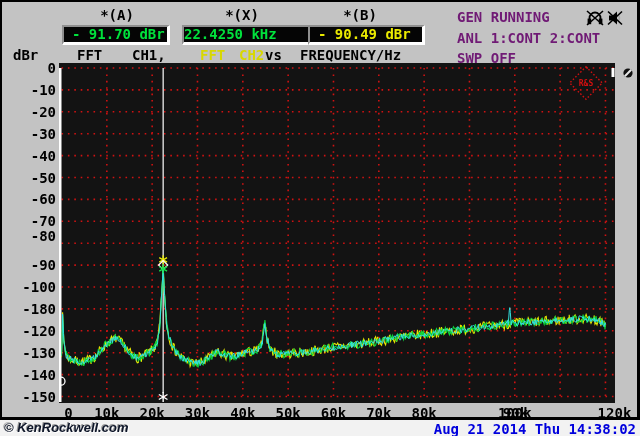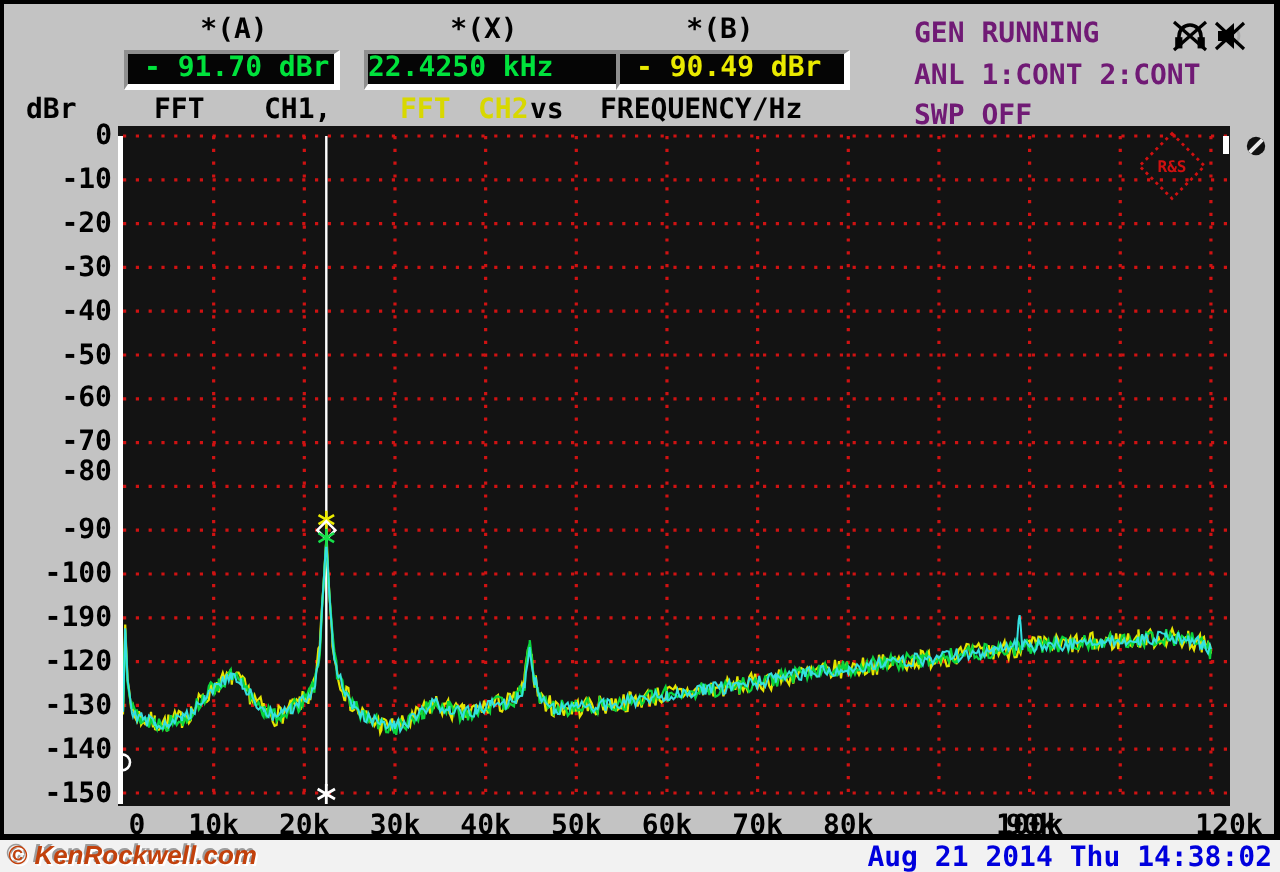--- a/index.html
+++ b/index.html
@@ -16,21 +16,21 @@
   .green{color:#00e23c;} .yellow{color:#eaea00;}
   .row2{position:absolute;top:45px;font-size:14px;font-weight:bold;color:#000;white-space:pre;}
   .yl{color:#d8d800;}
   .status-line{position:absolute;left:455px;font-size:14px;font-weight:bold;color:#701a75;white-space:pre;}
   .plot{position:absolute;left:57px;top:61px;width:556px;height:340px;background:#131313;}
   .ylab{position:absolute;width:54px;text-align:right;font-size:14px;font-weight:bold;color:#000;line-height:16px;}
   .xlab{position:absolute;top:403px;font-size:14px;font-weight:bold;color:#000;transform:translateX(-50%);white-space:pre;}
   .sep{position:absolute;left:0;top:417px;width:640px;height:3px;background:#000;}
   .footer{position:absolute;left:0;top:420px;width:640px;height:16px;background:#f2f2f2;}
   .watermark{position:absolute;left:4px;top:0px;font-family:"Liberation Sans","DejaVu Sans",sans-serif;
-             font-style:italic;font-weight:bold;font-size:13px;color:#c2410c;
+             font-style:italic;font-weight:bold;font-size:13px;color:#0f172a;
              text-shadow:1px 1px 0 #ffffff,-1px -1px 0 #9c9c9c;}
   .datetime{position:absolute;right:4px;top:1px;font-size:14px;font-weight:bold;color:#0000dd;white-space:pre;}
   .icon{position:absolute;}
 </style>
 </head>
 <body>
 
 <div class="stage">
   <div class="screen">
 
@@ -75,21 +75,21 @@
         <div class="ylab" style="top: 79.9px; left: 0px;">-10</div>
         <div class="ylab" style="top: 101.8px; left: 0px;">-20</div>
         <div class="ylab" style="top: 123.7px; left: 0px;">-30</div>
         <div class="ylab" style="top: 145.6px; left: 0px;">-40</div>
         <div class="ylab" style="top: 167.5px; left: 0px;">-50</div>
         <div class="ylab" style="top: 189.4px; left: 0px;">-60</div>
         <div class="ylab" style="top: 211.3px; left: 0px;">-70</div>
         <div class="ylab" style="top: 226px; left: 0px;">-80</div>
         <div class="ylab" style="top: 255.1px; left: 0px;">-90</div>
         <div class="ylab" style="top: 277px; left: 0px;">-100</div>
-        <div class="ylab" style="top: 298.9px; left: 0px;">-190</div>
+        <div class="ylab" style="top: 298.9px; left: 0px;">-180</div>
         <div class="ylab" style="top: 320.8px; left: 0px;">-120</div>
         <div class="ylab" style="top: 342.7px; left: 0px;">-130</div>
         <div class="ylab" style="top: 364.6px; left: 0px;">-140</div>
         <div class="ylab" style="top: 386.5px; left: 0px;">-150</div>
       </div>
 
     <div id="xlabs">
         <div class="xlab" style="left: 66.5px;">0</div>
         <div class="xlab" style="left: 104.83px;">10k</div>
         <div class="xlab" style="left: 150.16px;">20k</div>

